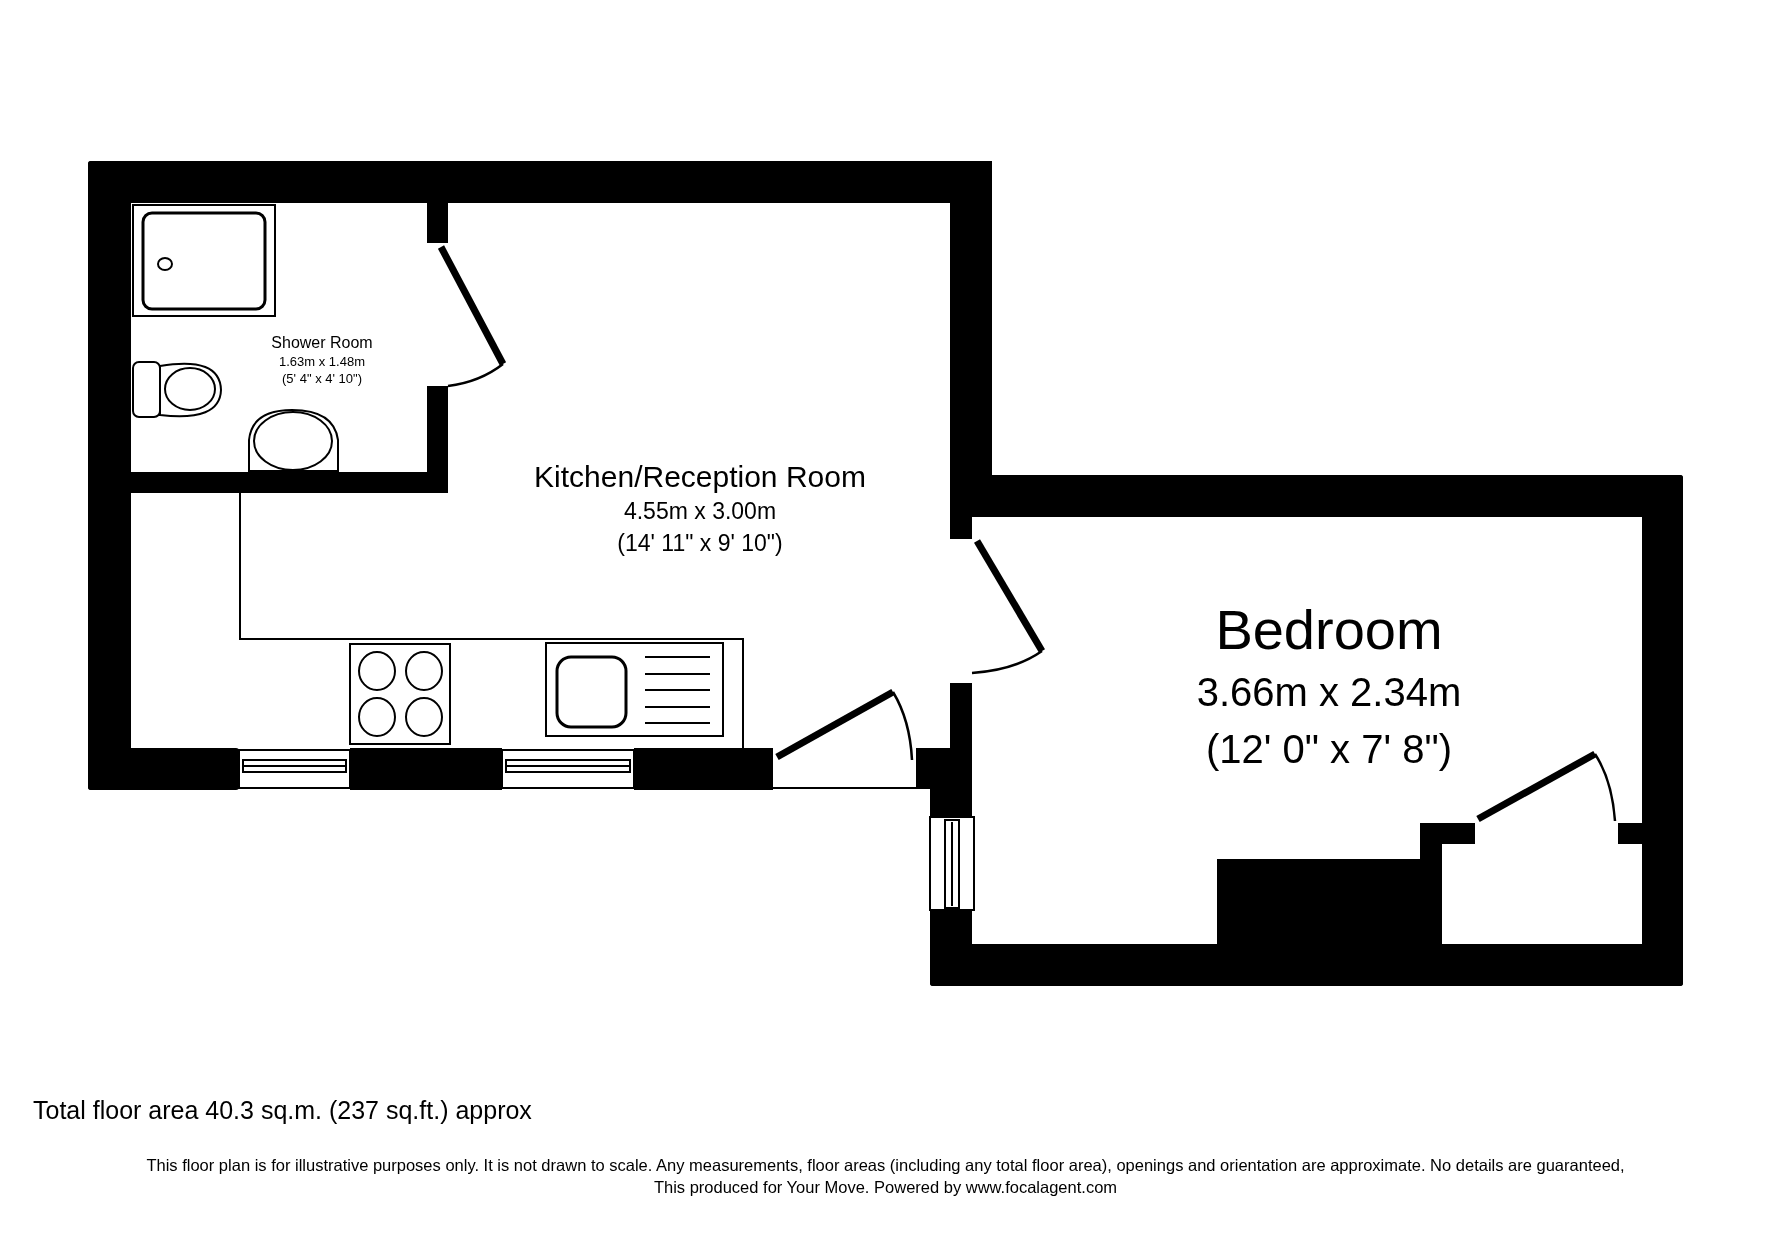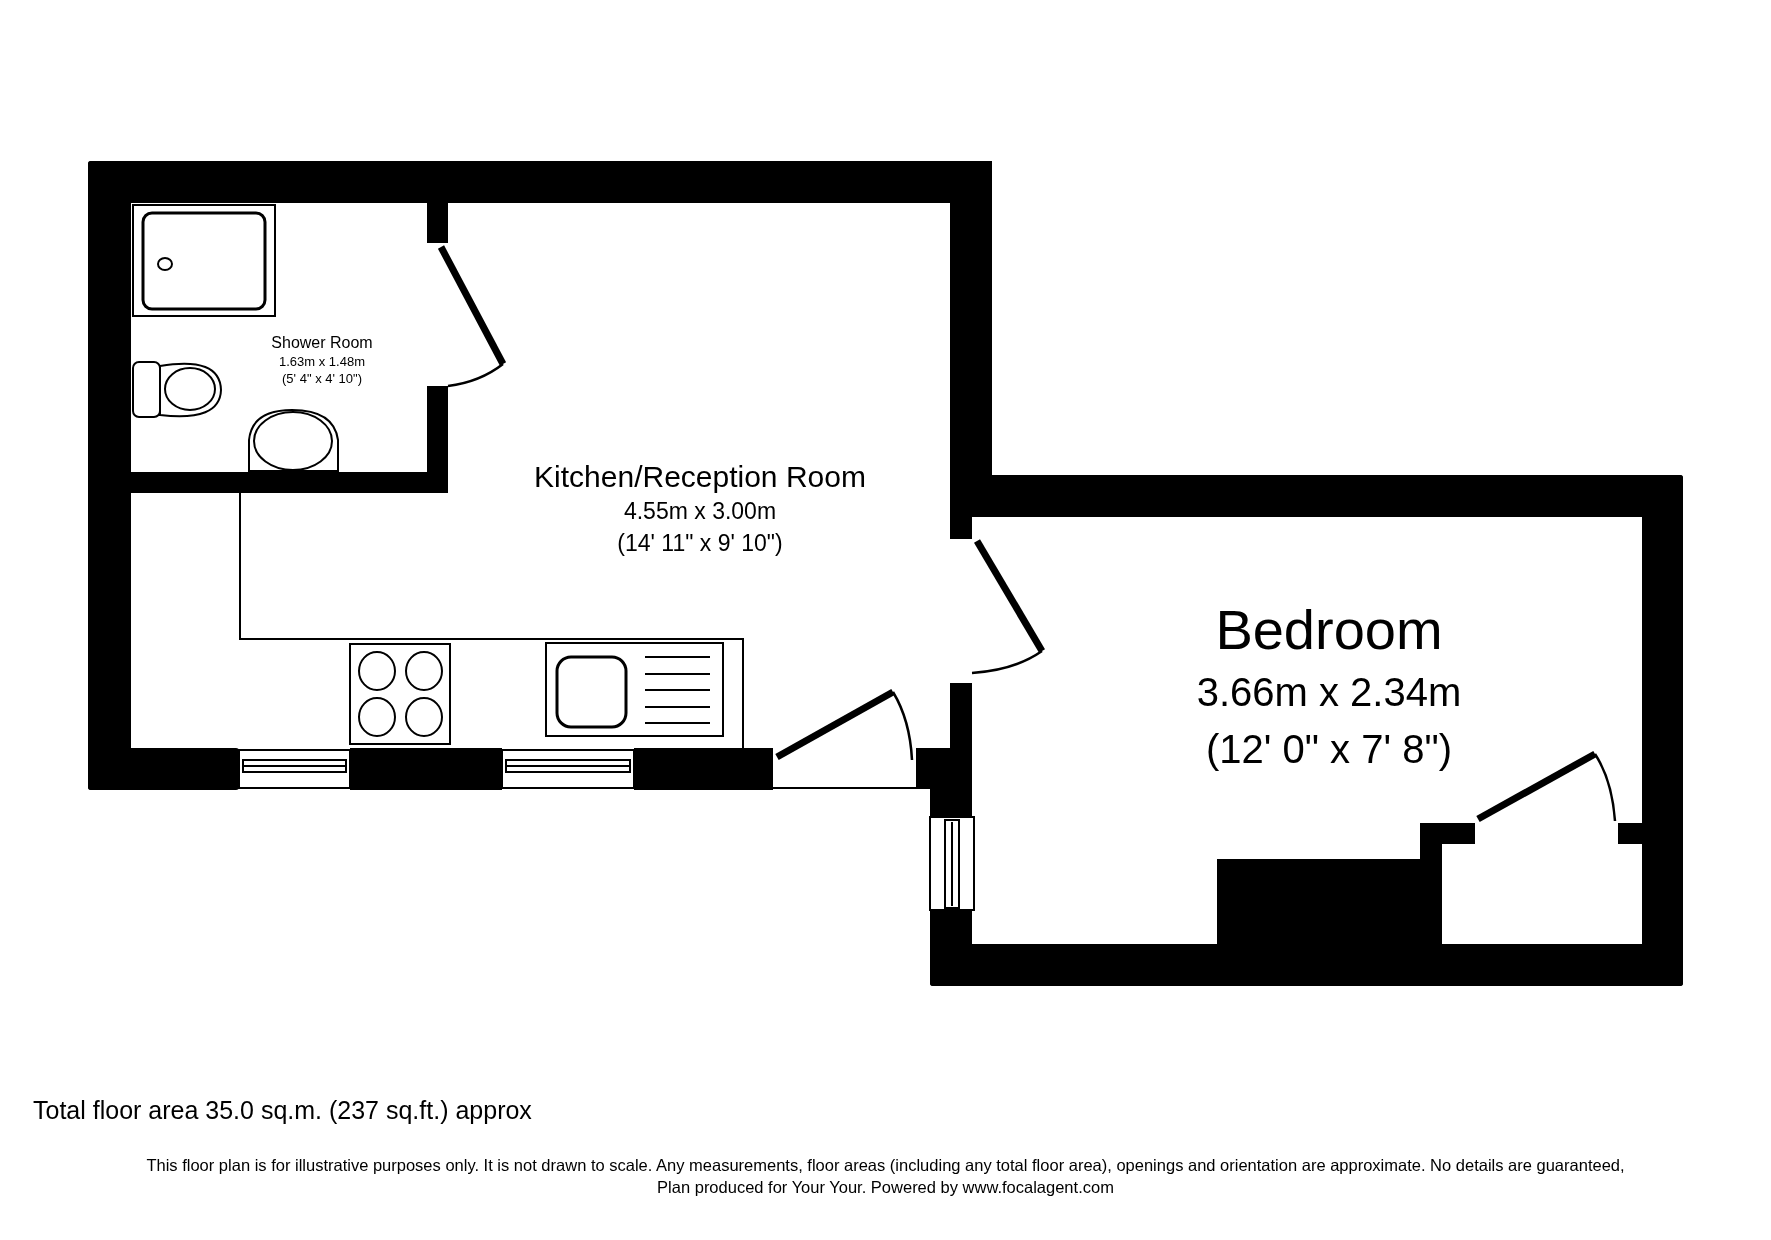--- a/index.html
+++ b/index.html
@@ -138,18 +138,18 @@
     <text class="lbl" x="700" y="519" font-size="23">4.55m x 3.00m</text>
     <text class="lbl" x="700" y="551" font-size="23">(14' 11" x 9' 10")</text>
   </g>
   <g>
     <text class="lbl" x="1329" y="649" font-size="56">Bedroom</text>
     <text class="lbl" x="1329" y="706" font-size="40">3.66m x 2.34m</text>
     <text class="lbl" x="1329" y="763" font-size="40">(12' 0" x 7' 8")</text>
   </g>
 </svg>
 
-<div class="footer-total">Total floor area 35.0 sq.m. (237 sq.ft.) approx</div>
+<div class="footer-total">Total floor area 40.3 sq.m. (237 sq.ft.) approx</div>
 
 <div class="disclaimer">
   <div>This floor plan is for illustrative purposes only. It is not drawn to scale. Any measurements, floor areas (including any total floor area), openings and orientation are approximate. No details are guaranteed,</div>
-  <div>Plan produced for Your Your. Powered by www.focalagent.com</div>
+  <div>This produced for Your Move. Powered by www.focalagent.com</div>
 </div>
 
 </body></html>

